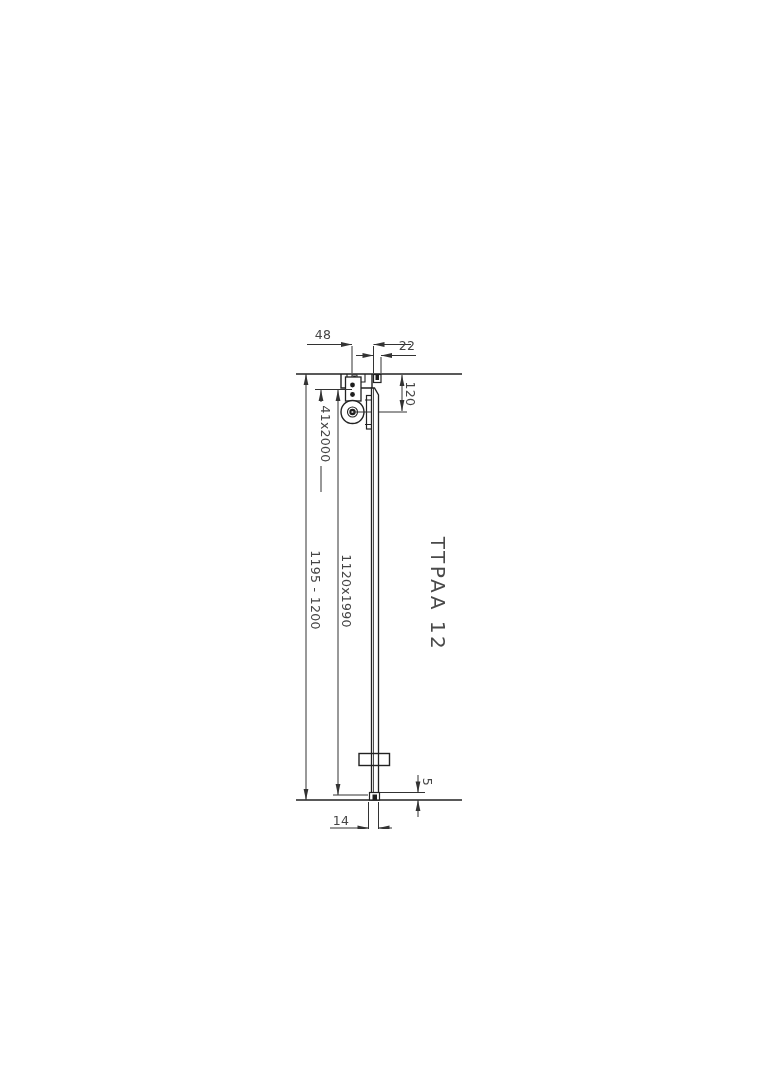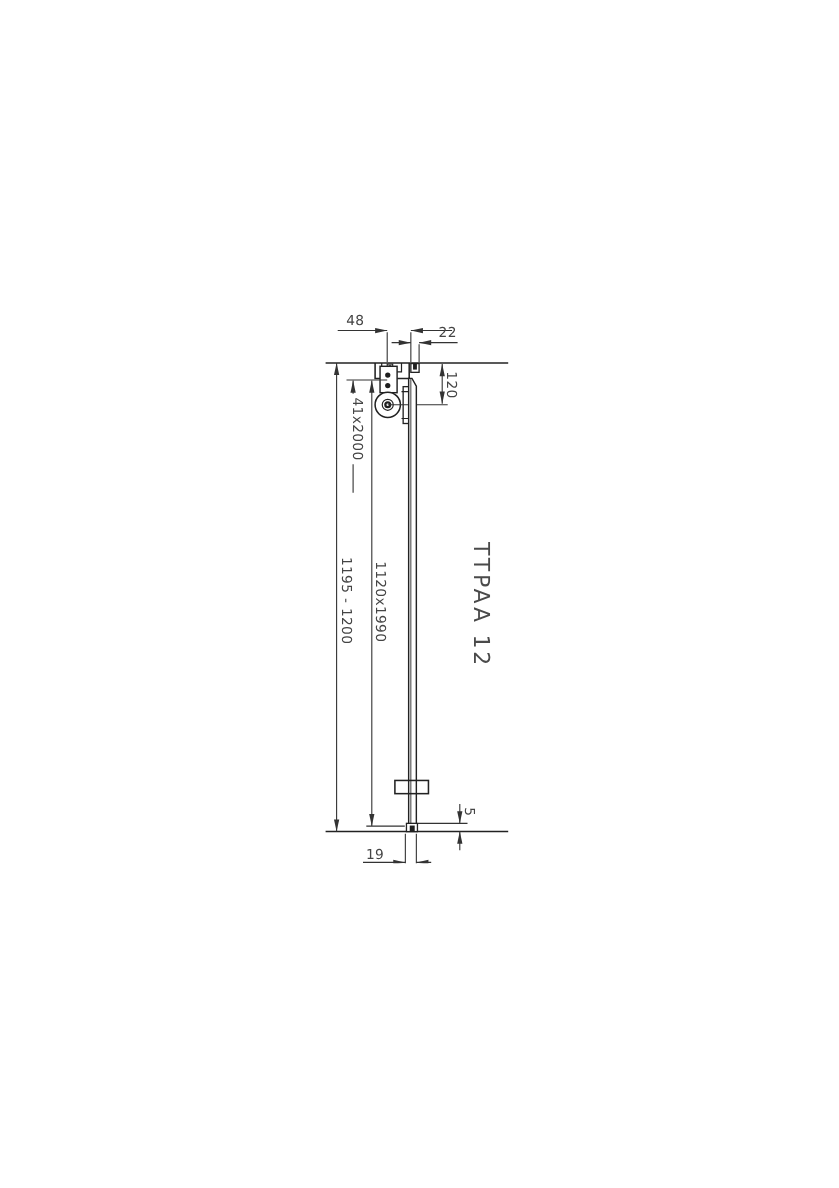--- a/index.html
+++ b/index.html
@@ -1,18 +1,19 @@
 <!DOCTYPE html>
 <html><head>
 <meta charset="utf-8">
 <style>
   html,body{margin:0;padding:0;background:#ffffff;}
   .sheet{
     position:relative;width:763px;height:785px;background:#ffffff;overflow:hidden;
     font-family:"DejaVu Sans","Liberation Sans",sans-serif;
+    margin-top:44px;
   }
   svg{position:absolute;left:0;top:0;}
   
   .ln{stroke:#222222;fill:none;}
   .fillDark{fill:#1e1e1e;stroke:none;}
   .white{fill:#ffffff;}
   
   .dim{stroke:#333333;fill:none;stroke-width:1;}
   .ah{fill:#333333;stroke:none;}
   
@@ -150,17 +151,17 @@
   <div class="lbl rot" style="left:393px;top:342px;width:34px;height:16px;">120</div>
 
   <div class="lbl rot" style="left:293px;top:382px;width:64px;height:16px;">41x2000</div>
 
   <div class="lbl rot" style="left:270px;top:538px;width:90px;height:16px;">1195 - 1200</div>
 
   <div class="lbl rot" style="left:306px;top:539px;width:80px;height:16px;">1120x1990</div>
 
   <div class="lbl rot" style="left:419px;top:730px;width:16px;height:16px;">5</div>
 
-  <div class="lbl" style="left:326px;top:769px;width:30px;height:16px;">19</div>
+  <div class="lbl" style="left:326px;top:769px;width:30px;height:16px;">14</div>
 
   <div class="title-lbl" style="left:375px;top:538px;width:126px;height:24px;">TTPAA 12</div>
 
 </div>
 
 </body></html>

